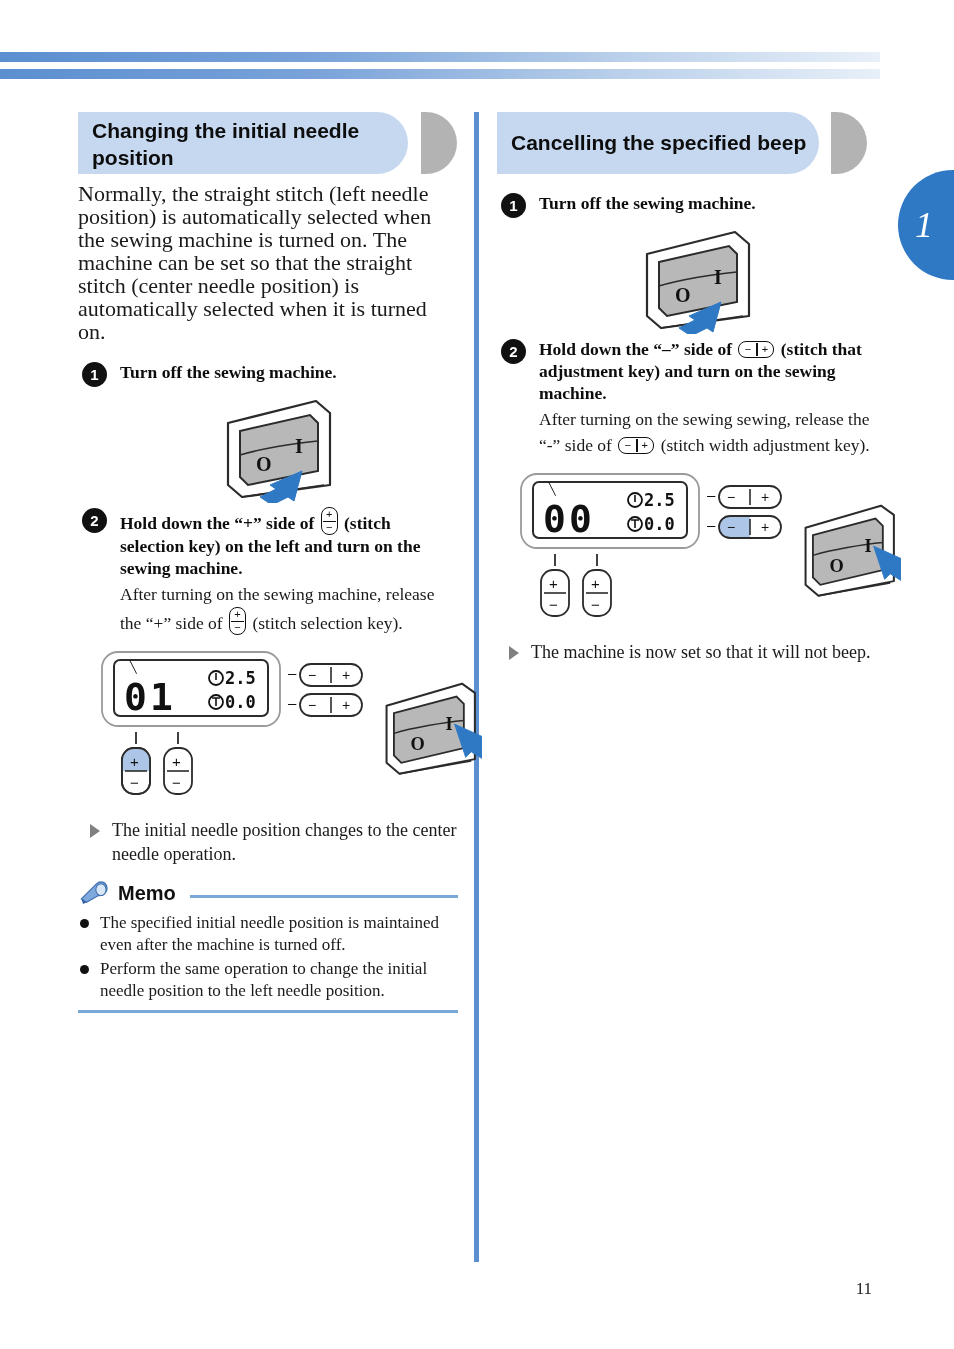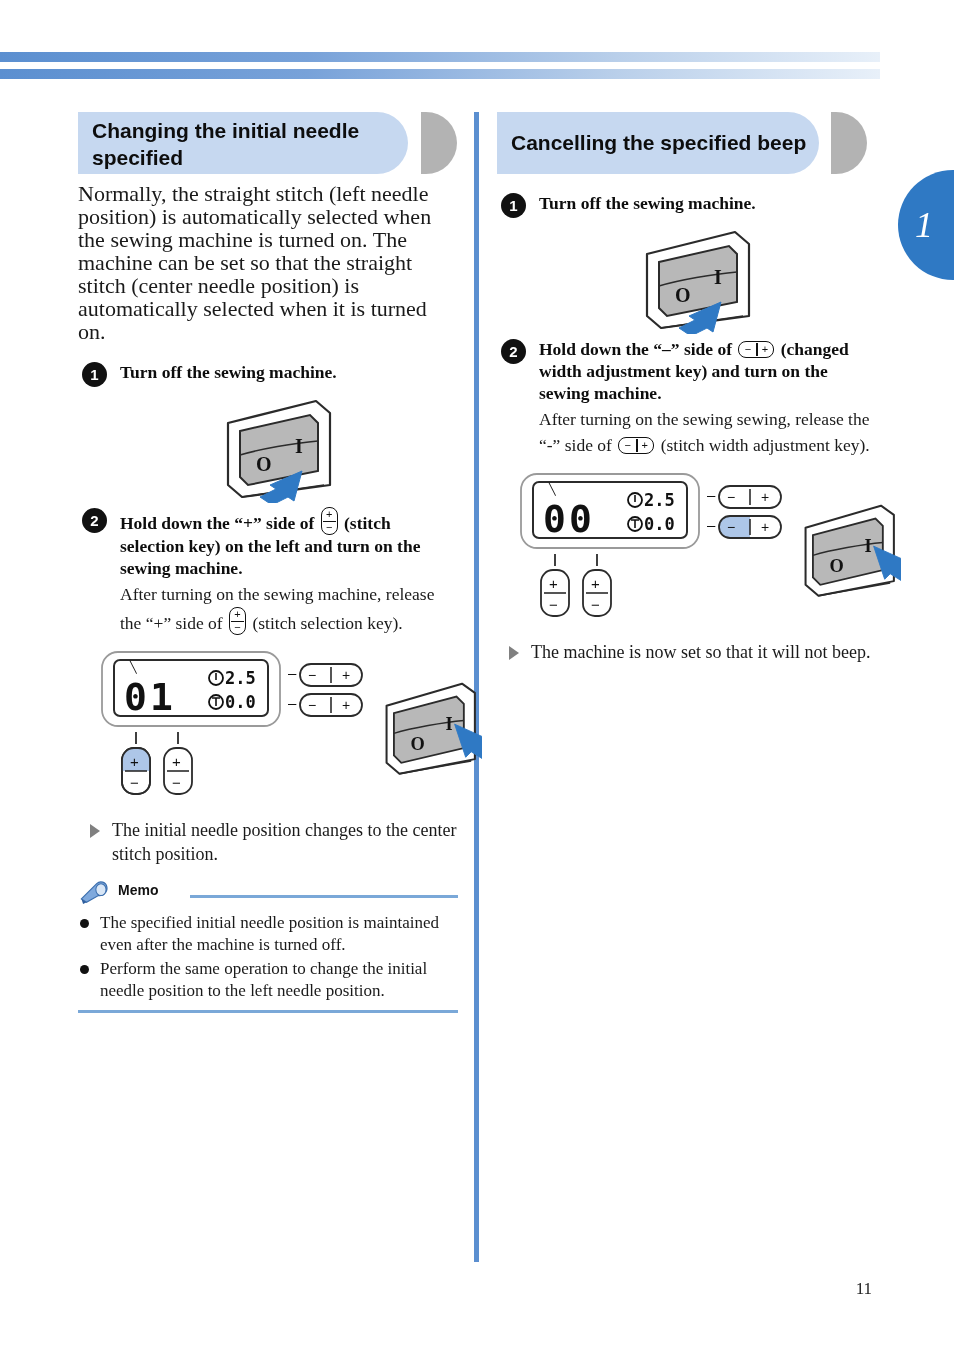--- a/index.html
+++ b/index.html
@@ -248,21 +248,21 @@
   .memo-head {
     position: relative;
     height: 26px;
   }
   .memo-head .title {
     position: absolute;
     left: 40px;
     top: 0;
     font-family: "Liberation Sans", sans-serif;
     font-weight: bold;
-    font-size: 14px;
+    font-size: 20px;
     color: #111;
   }
   .memo-head .rule {
     position: absolute;
     left: 112px;
     right: 0;
     top: 13px;
     height: 2.5px;
     background: #7aa8d8;
   }
@@ -318,21 +318,21 @@
   <span>1</span>
 </div>
 
 <div class="divider"></div>
 
 <div class="col col-left">
 
   <div class="sec-head tall">
     <div class="plate" style="width:330px"></div>
     <div class="cap" style="left:343px"></div>
-    <h2>Changing the initial needle specified</h2>
+    <h2>Changing the initial needle position</h2>
   </div>
 
   <p class="para">Normally, the straight stitch (left needle position) is automatically selected when the sewing machine is turned on. The machine can be set so that the straight stitch (center needle position) is automatically selected when it is turned on.</p>
 
   <div class="step">
     <div class="step-badge">1</div>
     <div class="step-title">Turn off the sewing machine.</div>
     <div class="diagram" style="height:110px">
       <svg width="200" height="110" viewBox="0 0 200 110" style="position:absolute;left:78px;top:0;">
         <polygon points="30,30 118,8 132,20 132,92 44,104 30,92" fill="#ffffff" stroke="#2b2b2b" stroke-width="2.2" stroke-linejoin="round"></polygon>
@@ -416,21 +416,21 @@
           <text x="82" y="54" font-family="Liberation Serif, serif" font-size="20" font-weight="bold" fill="#111">I</text>
           <path d="M32,102 L110,88" fill="none" stroke="#2b2b2b" stroke-width="1.6"></path>
           <path d="M100,54 L140,72 L132,76 L150,86 L134,94 L118,84 L112,90 Z" fill="#2f79c4" stroke="#2f79c4" stroke-width="1" stroke-linejoin="round" transform="translate(-8,-6)"></path>
         </g>
       </svg>
     </div>
   </div>
 
   <div class="result">
     <span class="tri"></span>
-    <span>The initial needle position changes to the center stitch position.</span>
+    <span>The initial needle position changes to the center needle operation.</span>
   </div>
 
   <div class="memo">
     <div class="memo-head">
       <svg class="memo-ico" viewBox="0 0 40 30">
         <path d="M4,22 L22,4 C26,0 33,2 34,8 C35,14 29,19 24,18 L10,26 Z" fill="#7fa9dd" stroke="#3c6fae" stroke-width="1.4"></path>
         <ellipse cx="27" cy="11" rx="6" ry="7" fill="#d8e6f6" stroke="#3c6fae" stroke-width="1.2"></ellipse>
         <path d="M4,22 L10,26 L6,28 Z" fill="#2f5f9e"></path>
       </svg>
       <span class="title">Memo</span>
@@ -467,21 +467,21 @@
         <path d="M104,78 L72,92 L78,96 L62,104 L74,112 L90,104 L96,108 Z" fill="#2f79c4" stroke="#2f79c4" stroke-width="1" stroke-linejoin="round"></path>
       </svg>
     </div>
   </div>
 
   <div class="step" style="margin-top:4px;">
     <div class="step-badge">2</div>
     <div class="step-title">
       <span>Hold down the “–” side of</span>
       <span class="key-h"><i>−</i><b>+</b></span>
-      <span>(changed width adjustment key) and turn on the sewing machine.</span>
+      <span>(stitch that adjustment key) and turn on the sewing machine.</span>
     </div>
     <div class="step-sub">
       <span>After turning on the sewing sewing, release the “-” side of</span>
       <span class="key-h"><i>−</i><b>+</b></span>
       <span>(stitch width adjustment key).</span>
     </div>
 
     <div class="diagram" style="height:150px;margin-left:-28px;">
       <svg width="390" height="150" viewBox="0 0 390 150" style="position:absolute;left:0;top:0;">
         <rect x="10" y="6" width="178" height="74" rx="16" ry="16" fill="#fff" stroke="#9a9a9a" stroke-width="1.8"></rect>

